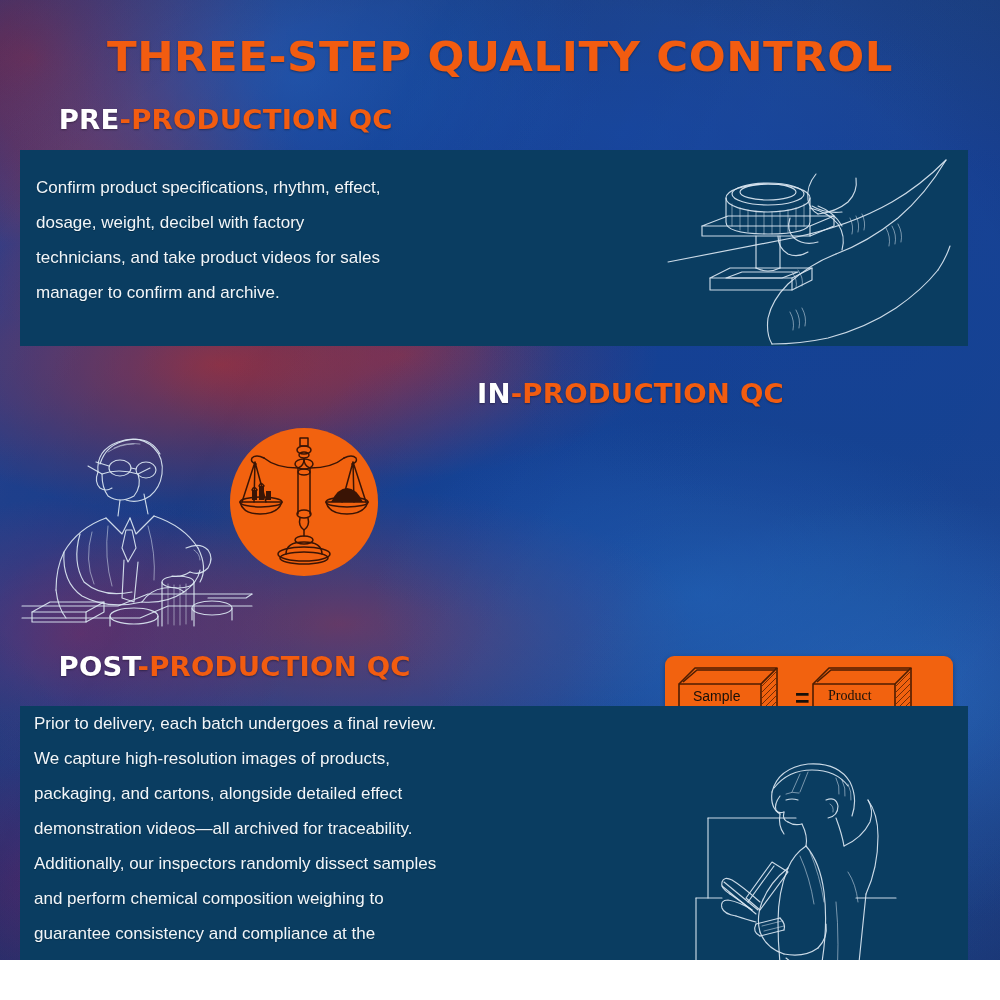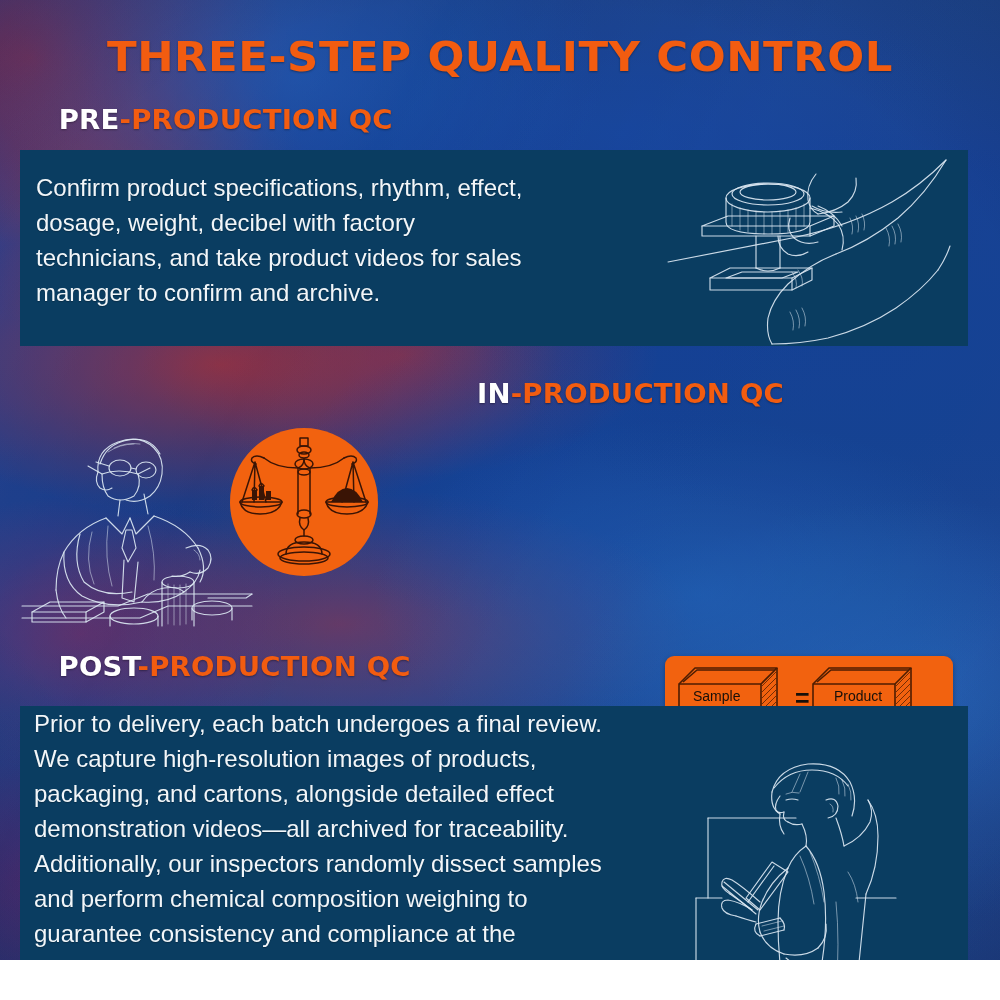--- a/index.html
+++ b/index.html
@@ -98,21 +98,21 @@
     background:#0a3d61;
     overflow:hidden;
   }
   #card-1 { left:20px; top:150px;  width:948px; height:196px; }
   #card-2 { left:20px; top:428px;  width:955px; height:198px; }
   #card-3 { left:20px; top:706px;  width:948px; height:272px; }
 
   .card-text {
     position:absolute;
     color:#f2f6f9;
-    font-size:24px;
+    font-size:17px;
     line-height:35px;
     white-space:pre-line;
     text-shadow:0 1px 1px rgba(0,0,0,.25);
   }
   #text-1 { left:16px; top:20px; width:560px; }
   #text-2 { left:432px; top:16px; width:520px; }
   #text-3 { left:14px; top:0;  width:640px; }
 
   
   #sample-badge {
@@ -126,21 +126,21 @@
   #sample-badge svg { display:block; }
   .badge-label {
     position:absolute;
     color:#17100a;
     font-size:14px;
     font-weight:normal;
     white-space:nowrap;
   }
   #badge-sample  { left:28px;  top:32px; }
   #badge-equals  { left:130px; top:28px; font-size:25px; font-weight:bold; }
-  #badge-product { left:169px; top:32px; }
+  #badge-product { left:163px; top:32px;font-family:Liberation Serif, serif; }
 
   
   .art { position:absolute; }
   .art svg { display:block; overflow:visible; }
   .ln { fill:none; stroke:#dbe7f2; stroke-width:1.15; stroke-linecap:round; stroke-linejoin:round; opacity:.92; }
   .ln-t { fill:none; stroke:#dbe7f2; stroke-width:.75; stroke-linecap:round; opacity:.7; }
 
   #art-hand     { left:660px; top:152px; }
   #art-worker   { left:22px;  top:430px; }
   #art-inspector{ left:660px; top:752px; }

